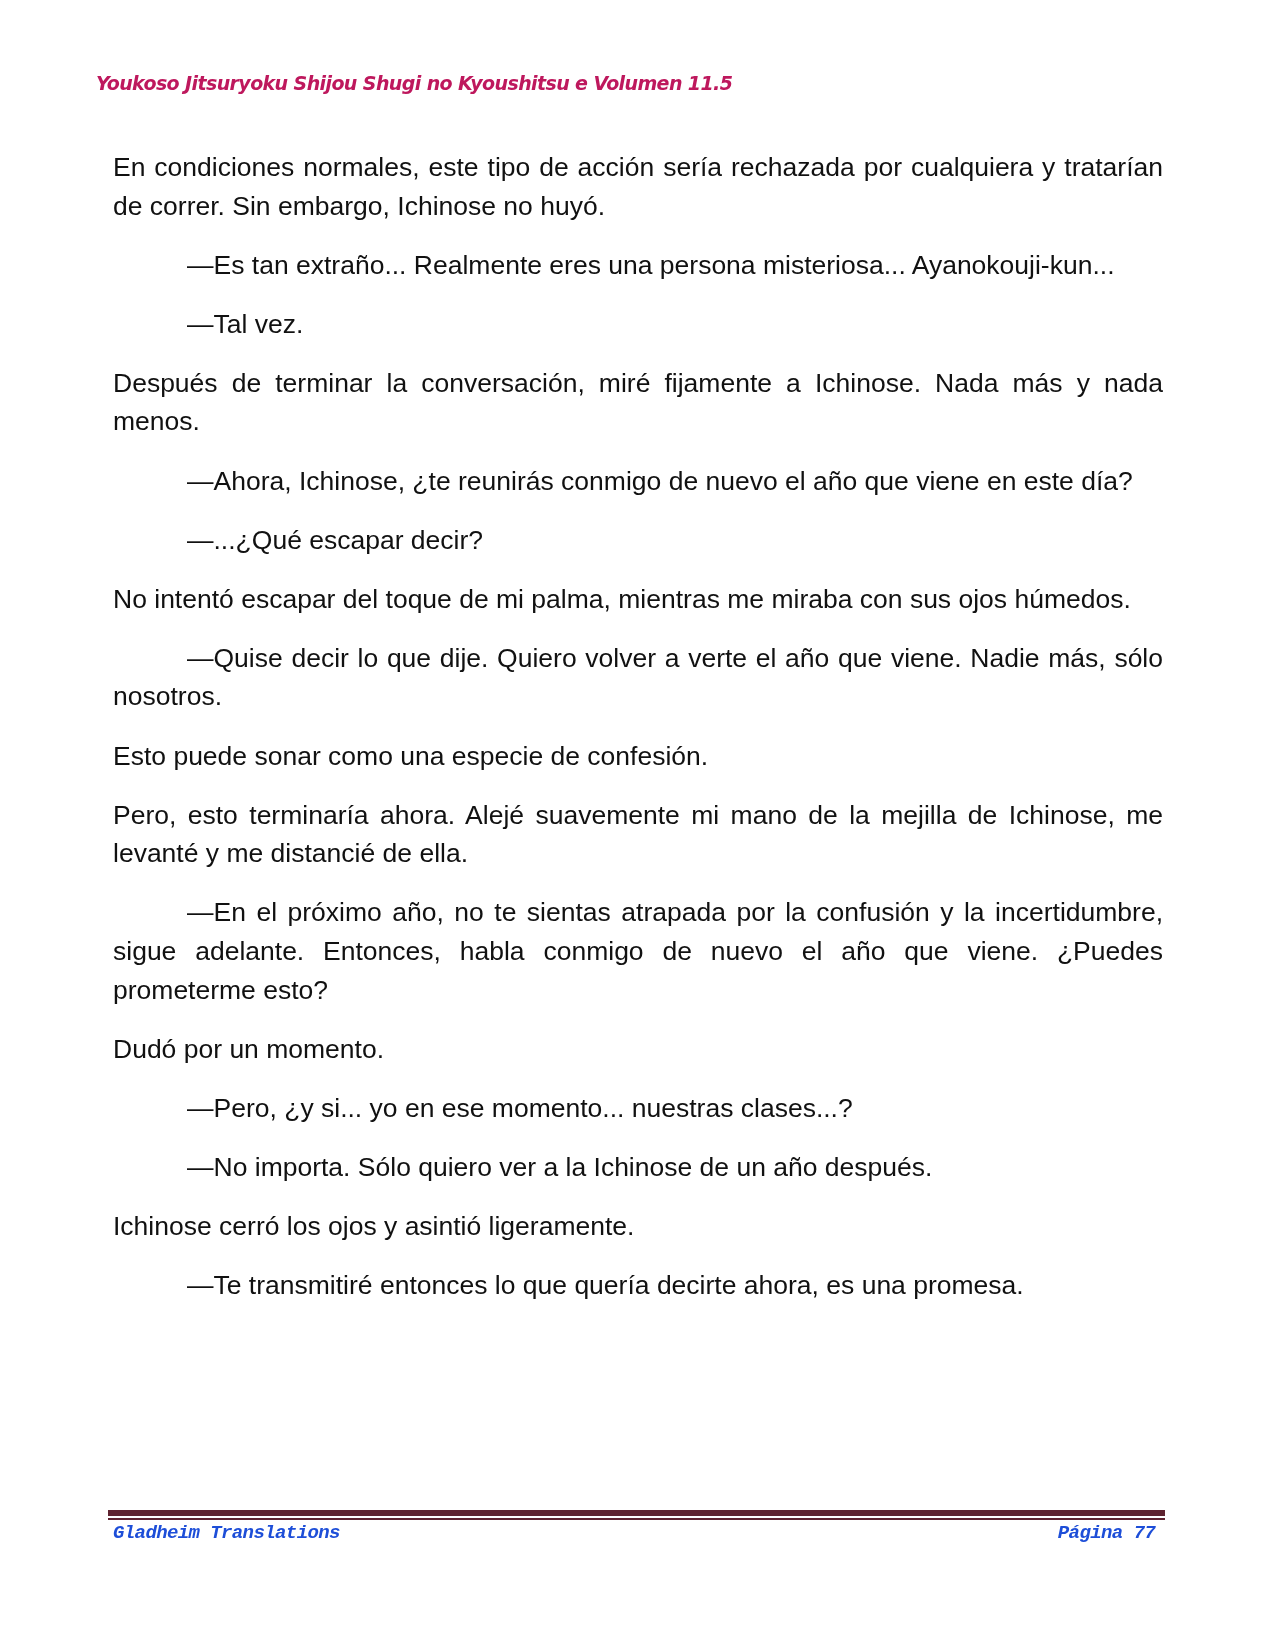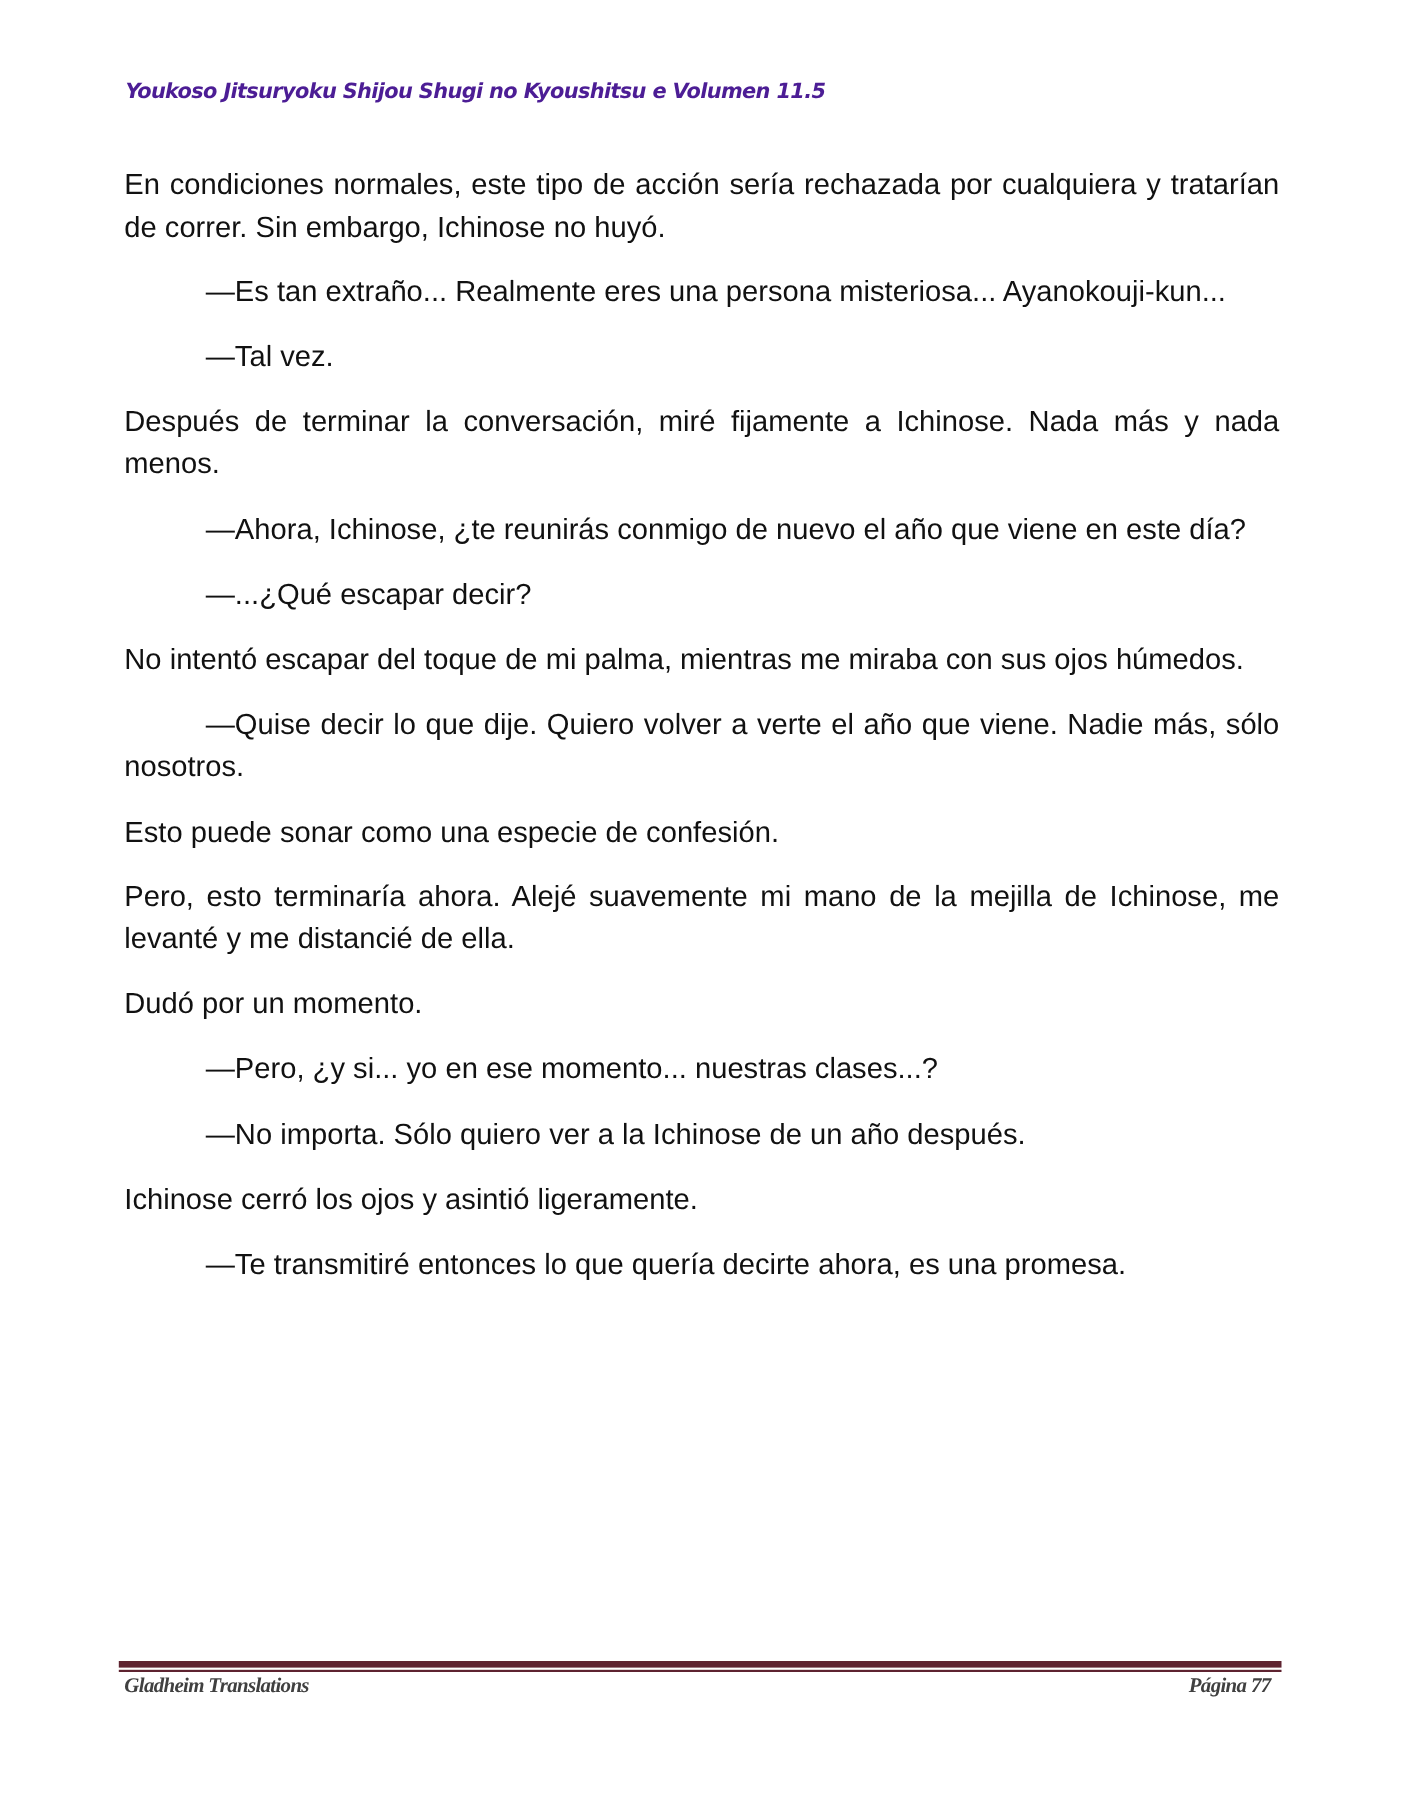--- a/index.html
+++ b/index.html
@@ -9,28 +9,28 @@
     }
     body {
       width: 1275px;
       height: 1650px;
       position: relative;
       overflow: hidden;
       color: #111111;
     }
     .page-header {
       position: absolute;
-      left: 114px;
+      left: 96px;
       top: 72px;
       font-family: "DejaVu Sans", sans-serif;
       font-weight: bold;
       font-style: italic;
       font-size: 19px;
       letter-spacing: -0.6px;
-      color: #4c1d95;
+      color: #be185d;
       white-space: nowrap;
     }
     .body-text {
       position: absolute;
       left: 113px;
       top: 148px;
       width: 1050px;
       font-family: Liberation Sans, sans-serif;
       font-size: 26.5px;
       line-height: 38.6px;
@@ -55,26 +55,26 @@
       background: #5e2330;
     }
     .footer-rule .thin {
       margin-top: 2px;
       height: 2px;
       background: #5e2330;
     }
     .footer-left, .footer-right {
       position: absolute;
       top: 1522px;
-      font-family: Liberation Serif, serif;
+      font-family: Liberation Mono, monospace;
       font-weight: bold;
       font-style: italic;
       font-size: 19px;
       letter-spacing: -0.6px;
-      color: #404040;
+      color: #1d4ed8;
       white-space: nowrap;
       text-align: right;
     }
     .footer-left { left: 113px; }
     .footer-right { right: 120px; margin-left: 40px; }
   </style>
 </head>
 <body>
 
 <div class="page-header">Youkoso Jitsuryoku Shijou Shugi no Kyoushitsu e Volumen 11.5</div>
@@ -83,20 +83,21 @@
   <p class="para narration">En condiciones normales, este tipo de acción sería rechazada por cualquiera y tratarían de correr. Sin embargo, Ichinose no huyó.</p>
   <p class="para dialogue">—Es tan extraño... Realmente eres una persona misteriosa... Ayanokouji-kun...</p>
   <p class="para dialogue">—Tal vez.</p>
   <p class="para narration">Después de terminar la conversación, miré fijamente a Ichinose. Nada más y nada menos.</p>
   <p class="para dialogue">—Ahora, Ichinose, ¿te reunirás conmigo de nuevo el año que viene en este día?</p>
   <p class="para dialogue">—...¿Qué escapar decir?</p>
   <p class="para narration">No intentó escapar del toque de mi palma, mientras me miraba con sus ojos húmedos.</p>
   <p class="para dialogue">—Quise decir lo que dije. Quiero volver a verte el año que viene. Nadie más, sólo nosotros.</p>
   <p class="para narration">Esto puede sonar como una especie de confesión.</p>
   <p class="para narration">Pero, esto terminaría ahora. Alejé suavemente mi mano de la mejilla de Ichinose, me levanté y me distancié de ella.</p>
+  <p class="para dialogue">—En el próximo año, no te sientas atrapada por la confusión y la incertidumbre, sigue adelante. Entonces, habla conmigo de nuevo el año que viene. ¿Puedes prometerme esto?</p>
   <p class="para narration">Dudó por un momento.</p>
   <p class="para dialogue">—Pero, ¿y si... yo en ese momento... nuestras clases...?</p>
   <p class="para dialogue">—No importa. Sólo quiero ver a la Ichinose de un año después.</p>
   <p class="para narration">Ichinose cerró los ojos y asintió ligeramente.</p>
   <p class="para dialogue">—Te transmitiré entonces lo que quería decirte ahora, es una promesa.</p>
 </div>
 
 <div class="footer-rule">
   <div class="thick"></div>
   <div class="thin"></div>

